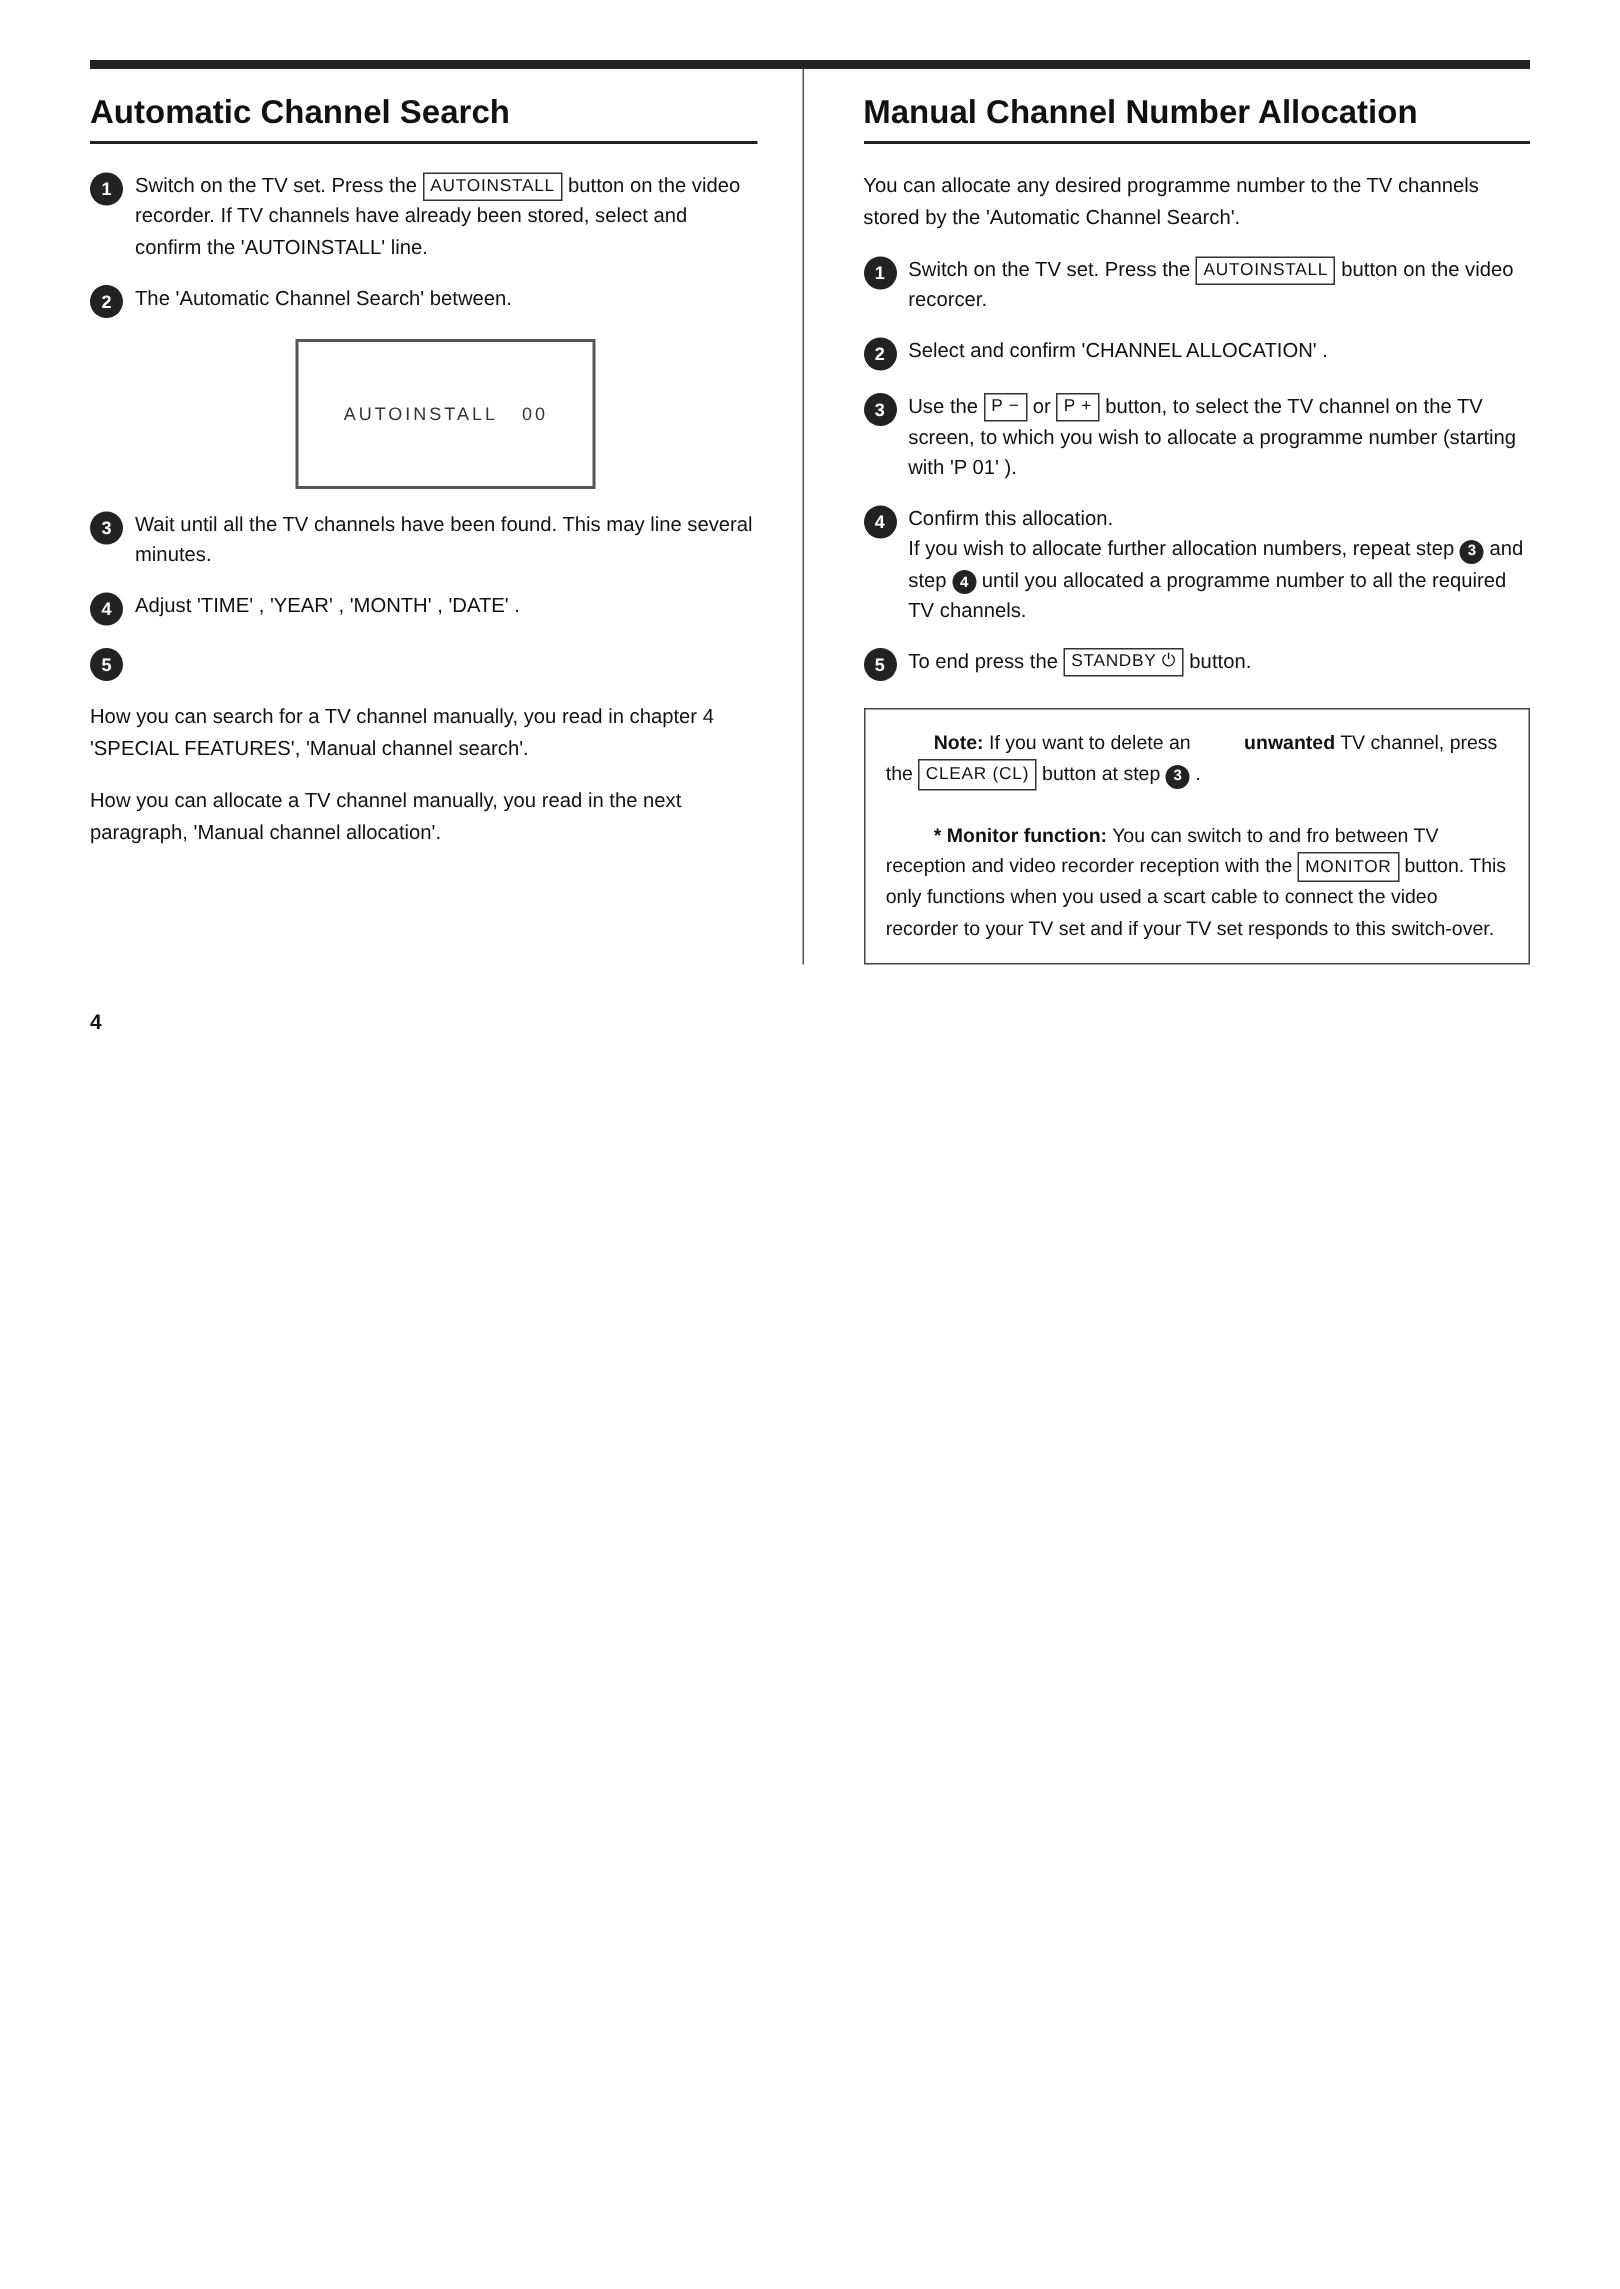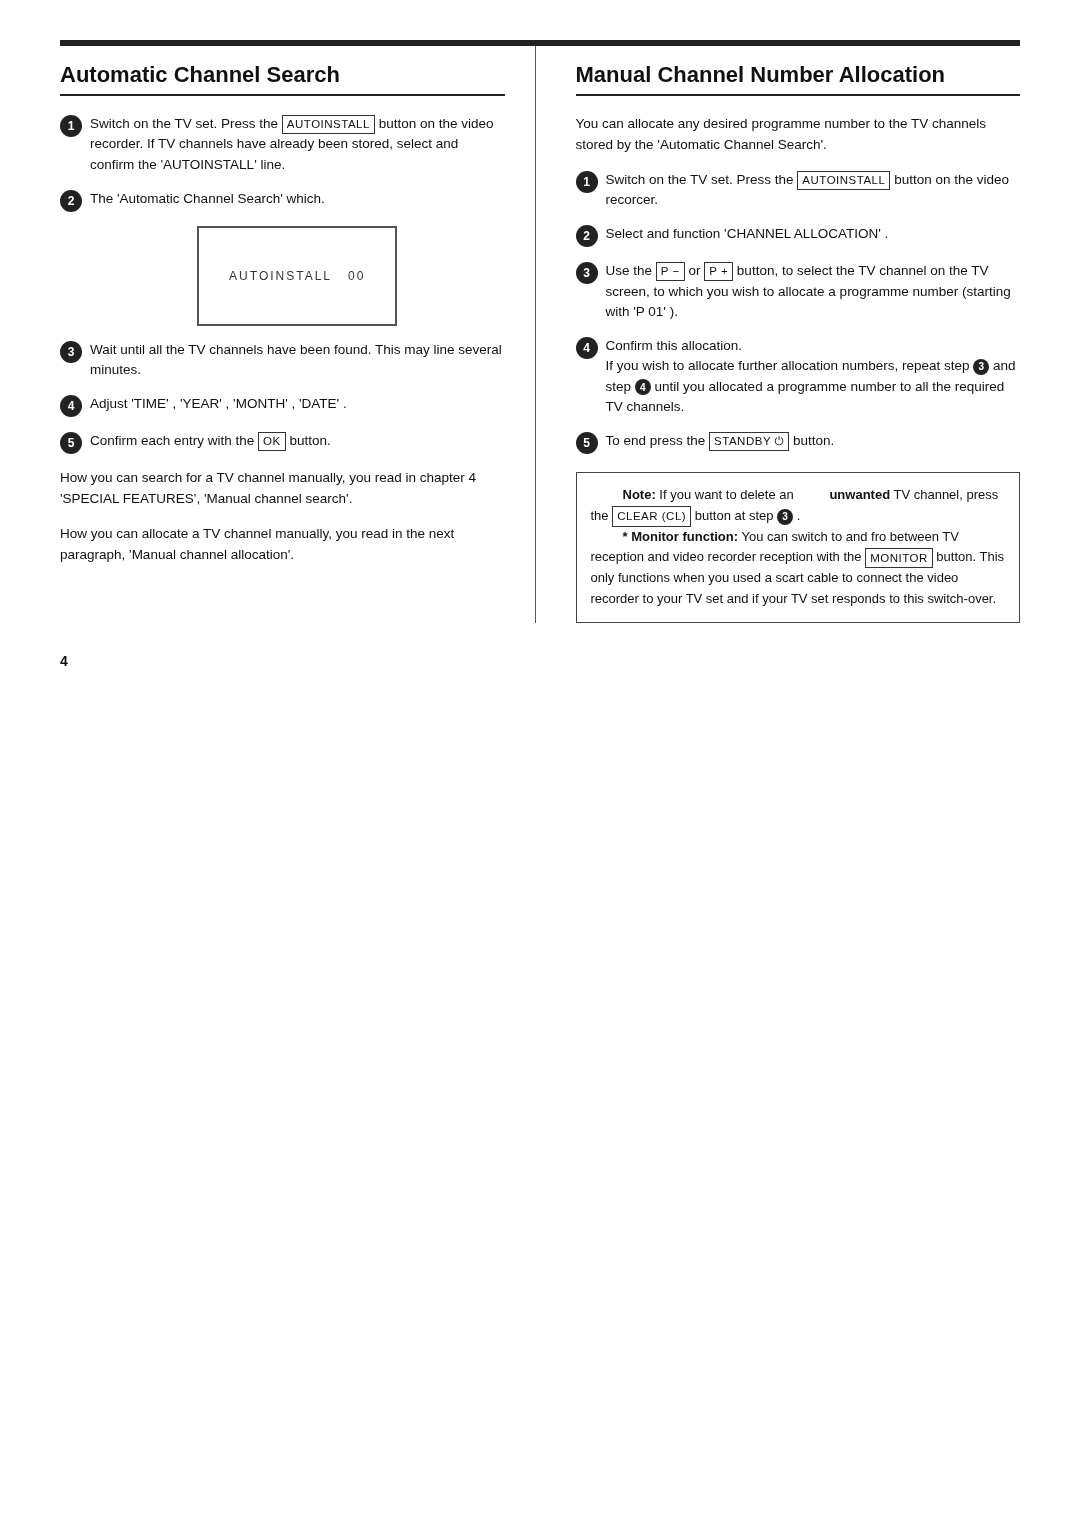--- a/index.html
+++ b/index.html
@@ -145,21 +145,21 @@
         <span class="step-text">
           <span>Switch on the TV set. Press the</span>
           <span class="btn-label">AUTOINSTALL</span>
           <span>button on the video recorder. If TV channels have already been stored, select and confirm the 'AUTOINSTALL' line.</span>
         </span>
       </div>
 
       <div class="step">
         <span class="step-num">2</span>
         <span class="step-text">
-          <span>The 'Automatic Channel Search' which.</span>
+          <span>The 'Automatic Channel Search' between.</span>
         </span>
       </div>
 
       <div class="screen-wrapper">
         <div class="screen-box">
           <span>AUTOINSTALL</span>&nbsp;&nbsp;&nbsp;<span>00</span>
         </div>
       </div>
 
       <div class="step">
@@ -171,25 +171,20 @@
 
       <div class="step">
         <span class="step-num">4</span>
         <span class="step-text">
           <span>Adjust 'TIME' , 'YEAR' , 'MONTH' , 'DATE' .</span>
         </span>
       </div>
 
       <div class="step">
         <span class="step-num">5</span>
-        <span class="step-text">
-          <span>Confirm each entry with the</span>
-          <span class="btn-label">OK</span>
-          <span>button.</span>
-        </span>
       </div>
 
       <div class="paragraph">
         <span>How you can search for a TV channel manually, you read in chapter 4 'SPECIAL FEATURES', 'Manual channel search'.</span>
       </div>
       <div class="paragraph">
         <span>How you can allocate a TV channel manually, you read in the next paragraph, 'Manual channel allocation'.</span>
       </div>
     </div>
 
@@ -203,21 +198,21 @@
         <span class="step-text">
           <span>Switch on the TV set. Press the</span>
           <span class="btn-label">AUTOINSTALL</span>
           <span>button on the video recorcer.</span>
         </span>
       </div>
 
       <div class="step">
         <span class="step-num">2</span>
         <span class="step-text">
-          <span>Select and function 'CHANNEL ALLOCATION' .</span>
+          <span>Select and confirm 'CHANNEL ALLOCATION' .</span>
         </span>
       </div>
 
       <div class="step">
         <span class="step-num">3</span>
         <span class="step-text">
           <span>Use the</span>
           <span class="btn-label">P −</span>
           <span>or</span>
           <span class="btn-label">P +</span>
@@ -250,21 +245,21 @@
         <p>
           <strong>Note:</strong>
           <span>If you want to delete an</span>
           <strong>unwanted</strong>
           <span>TV channel, press the</span>
           <span class="btn-label">CLEAR (CL)</span>
           <span>button at step</span>
           <span class="step-num" style="display:inline-flex;width:16px;height:16px;font-size:10px;">3</span>
           <span>.</span>
         </p>
-        <p style="margin-top:0;">
+        <p style="margin-top:20px;">
           <strong>* Monitor function:</strong>
           <span>You can switch to and fro between TV reception and video recorder reception with the</span>
           <span class="btn-label">MONITOR</span>
           <span>button. This only functions when you used a scart cable to connect the video recorder to your TV set and if your TV set responds to this switch-over.</span>
         </p>
       </div>
     </div>
 
   </div>
 

